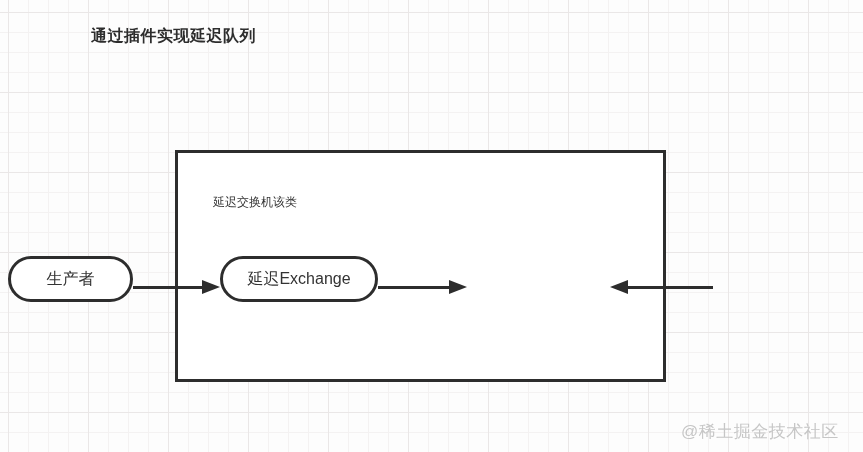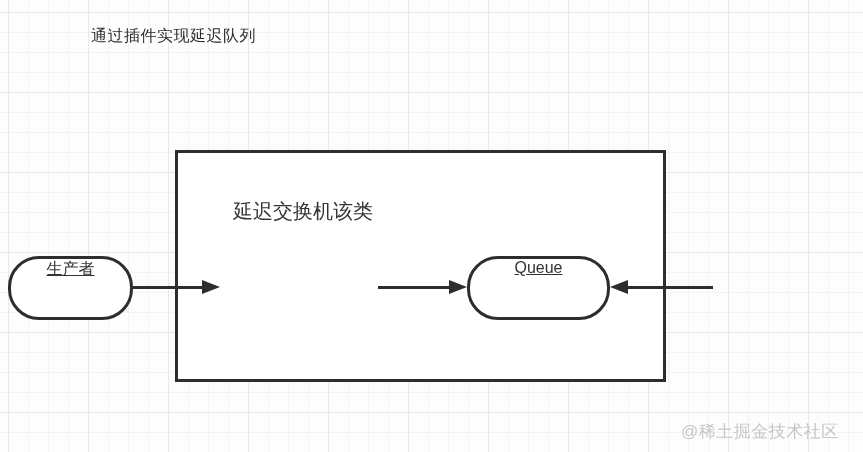--- a/index.html
+++ b/index.html
@@ -21,53 +21,53 @@
     background-size: 80px 80px, 80px 80px, 20px 20px, 20px 20px;
     background-position: 8px 12px, 8px 12px, 8px 12px, 8px 12px;
   }
   .diagram-title {
     position: absolute;
     left: 91px; top: 26px;
     font-size: 16px;
     color: #2d2d2d;
     letter-spacing: 0.5px;
     white-space: nowrap;
+    font-weight: bold;
   }
   .big-rect {
     position: absolute;
     left: 175px; top: 150px;
     width: 491px; height: 232px;
     box-sizing: border-box;
     border: 3px solid #2d2d2d;
     background: #ffffff;
   }
   .annotation {
     position: absolute;
-    left: 213px; top: 200px;
+    left: 213px; top: 191px;
     width: 160px;
-    text-align: right;
-    font-size: 20px;
+    text-align: left;
+    font-size: 12px;
     line-height: 22px;
     color: #333333;
   }
   .node {
     position: absolute;
     top: 256px;
-    height: 64px;
+    height: 46px;
     box-sizing: border-box;
     border: 3px solid #2d2d2d;
     border-radius: 31px;
     background: #ffffff;
     display: flex;
-    align-items: flex-start;
+    align-items: center;
     justify-content: center;
     font-size: 16px;
     color: #333333;
     white-space: nowrap;
-    text-decoration: underline;
   }
   .node-producer      { left: 8px;   width: 125px; }
   .node-delay-exchange{ left: 220px; width: 158px; }
   .node-queue         { left: 467px; width: 143px; }
   .node-consumer      { left: 713px; width: 122px; }
 
   .arrow-line {
     position: absolute;
     top: 285.5px;
     height: 3px;
@@ -118,21 +118,21 @@
   <div class="arrow-line line-exchange-queue"></div>
   <div class="arrow-head point-right head-exchange-queue"></div>
 
   <div class="arrow-line line-consumer-queue"></div>
   <div class="arrow-head point-left head-consumer-queue"></div>
 
   <div class="node node-producer">
     <span>生产者</span>
   </div>
 
+  <div class="node node-delay-exchange">
+    <span>延迟Exchange</span>
+  </div>
 
-  <div class="node node-queue">
-    <span>Queue</span>
-  </div>
 
 
   <div class="watermark">@稀土掘金技术社区</div>
 
 </div>
 
 </body></html>

